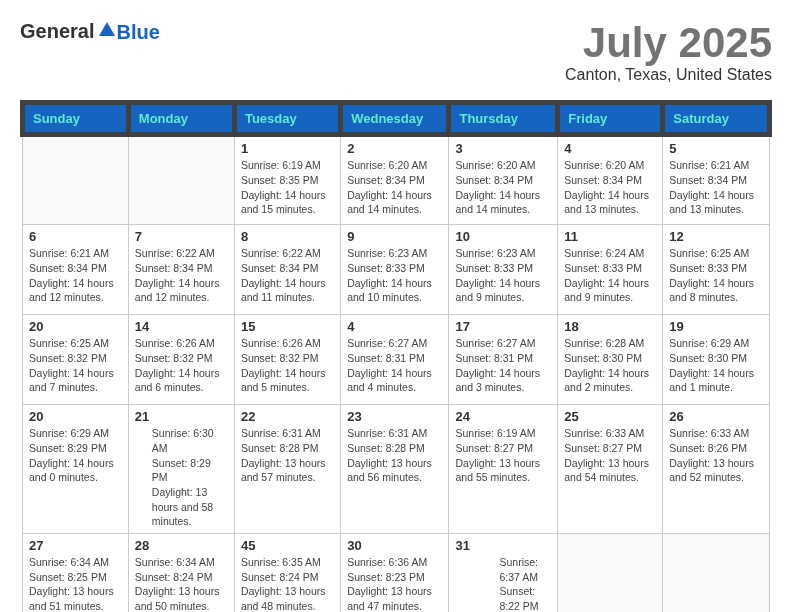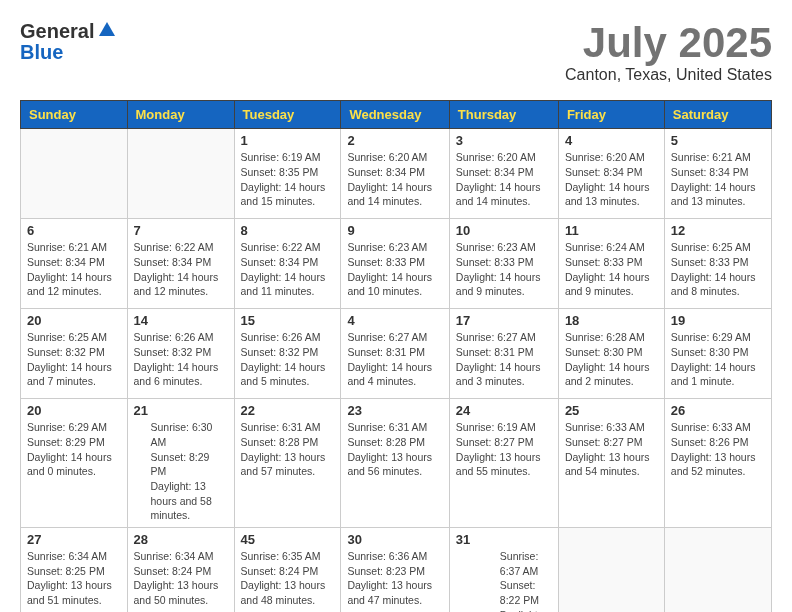--- a/index.html
+++ b/index.html
@@ -11,22 +11,22 @@
       padding: 20px;
     }
     .header {
       display: flex;
       justify-content: space-between;
       align-items: flex-start;
       margin-bottom: 16px;
     }
     .logo {
       display: flex;
-      flex-direction: column;
-      align-items: flex-start;
+      flex-direction: row;
+      align-items: flex-end;
     }
     .logo-general {
       font-size: 20px;
       font-weight: bold;
       color: #333;
       line-height: 1;
     }
     .logo-blue {
       font-size: 20px;
       font-weight: bold;
@@ -50,25 +50,25 @@
       font-size: 16px;
       color: #333;
     }
     .calendar {
       width: 100%;
       border-collapse: collapse;
       border: 1px solid #ccc;
     }
     .calendar th {
       background-color: #1565c0;
-      color: #fde047;
+      color: #5eead4;
       text-align: left;
       padding: 6px 8px;
       font-size: 13px;
-      border: 1px solid #404040;
+      border: 5px solid #404040;
     }
     .calendar td {
       border: 1px solid #ccc;
       vertical-align: top;
       padding: 4px 6px;
       font-size: 11px;
       color: #333;
       width: 110px;
       min-height: 80px;
       height: 90px;

